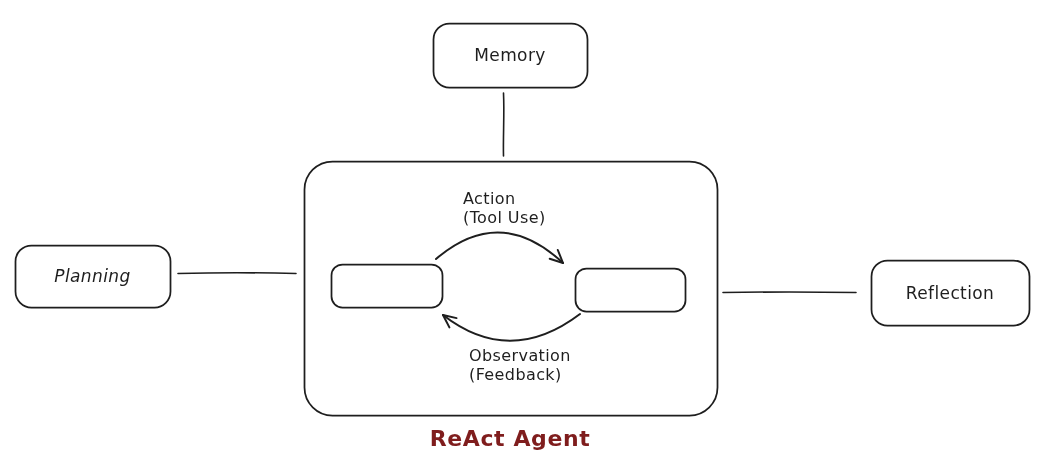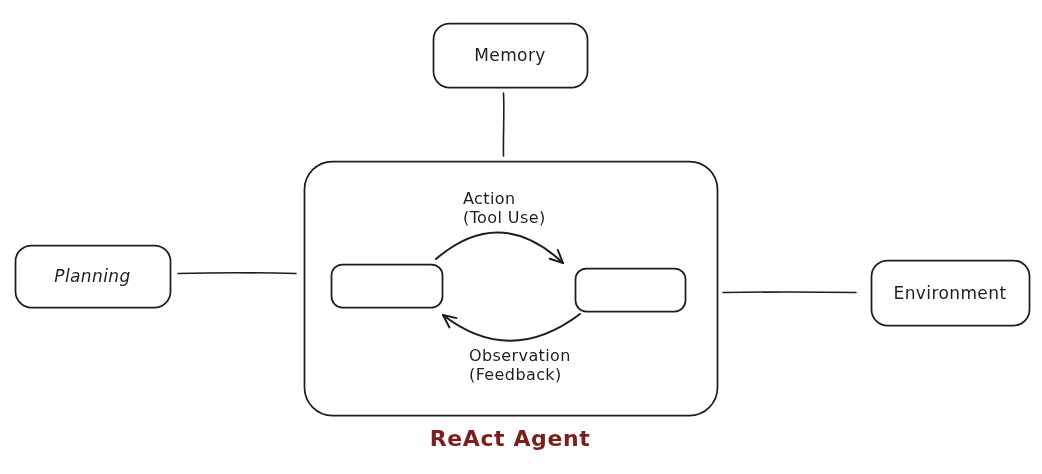--- a/index.html
+++ b/index.html
@@ -99,21 +99,21 @@
     <path class="arrow" d="M557.8,250 L563,263 L549.7,258.7"></path>
 
     <path class="arrow" d="M580,314 Q510,367 443,315"></path>
     <path class="arrow" d="M449.4,327.4 L443,315 L456.6,318.1"></path>
   </svg>
 
   <div class="label big" style="left:433px; top:23px; width:154px; height:64px;">Memory</div>
 
   <div class="label big" style="left:15px; top:245px; width:155px; height:62px;font-style:italic;">Planning</div>
 
-  <div class="label big" style="left:871px; top:260px; width:158px; height:65px;">Environment</div>
+  <div class="label big" style="left:871px; top:260px; width:158px; height:65px;">Reflection</div>
 
 
 
   <div class="edge-label" style="left:469px; top:346px;">
     <div>Observation</div>
     <div>(Feedback)</div>
   </div>
 
   <div class="edge-label" style="left:463px; top:189px;">
     <div>Action</div>

